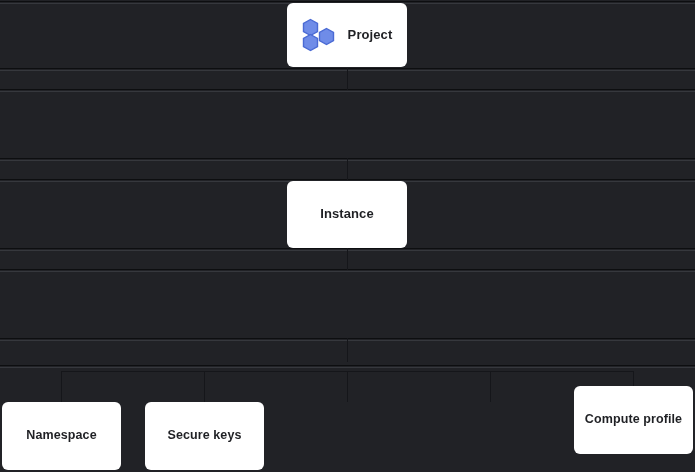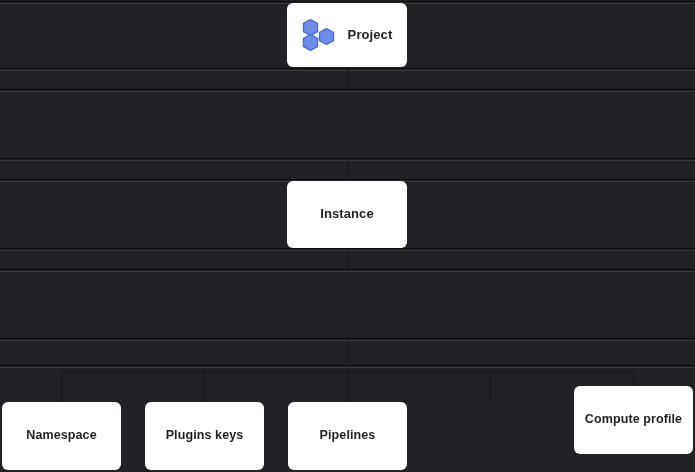--- a/index.html
+++ b/index.html
@@ -132,25 +132,22 @@
   <div class="node" style="left:287px; top:181px; width:120px; height:67px;">
     <span class="node-label">Instance</span>
   </div>
 
 
   <div class="node leaf" style="left:2px; top:402px; width:119px; height:68px;">
     <span class="node-label">Namespace</span>
   </div>
 
   <div class="node leaf" style="left:145px; top:402px; width:119px; height:68px;">
-    <span class="node-label">Plugins keys</span>
+    <span class="node-label">Secure keys</span>
   </div>
 
-  <div class="node leaf" style="left:288px; top:402px; width:119px; height:68px;">
-    <span class="node-label">Pipelines</span>
-  </div>
 
 
   <div class="node leaf" style="left:574px; top:386px; width:119px; height:68px;">
     <span class="node-label">Compute profile</span>
   </div>
 
 </div>
 
 </body></html>

